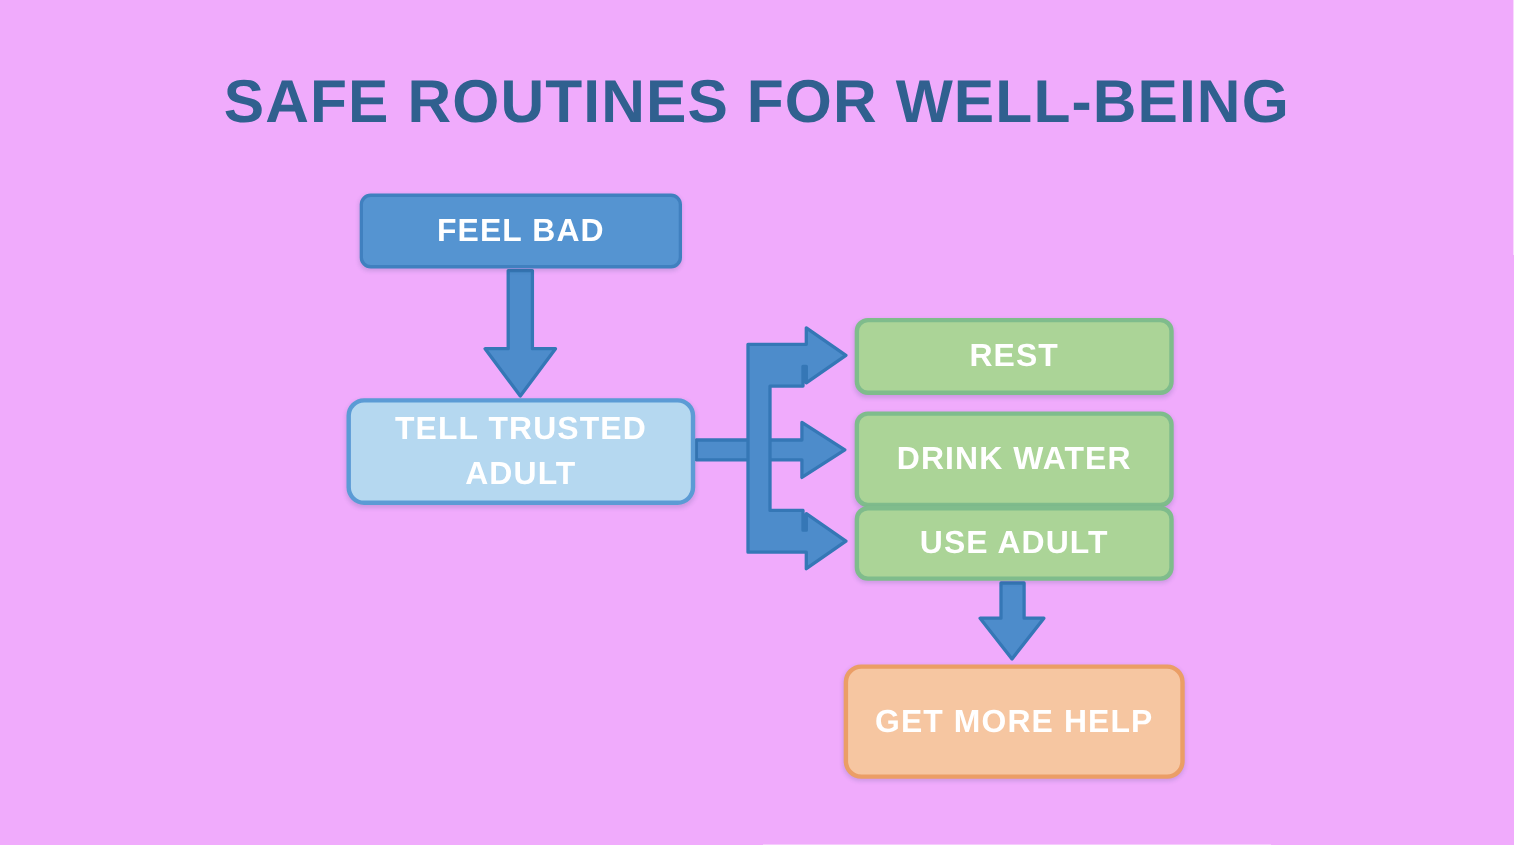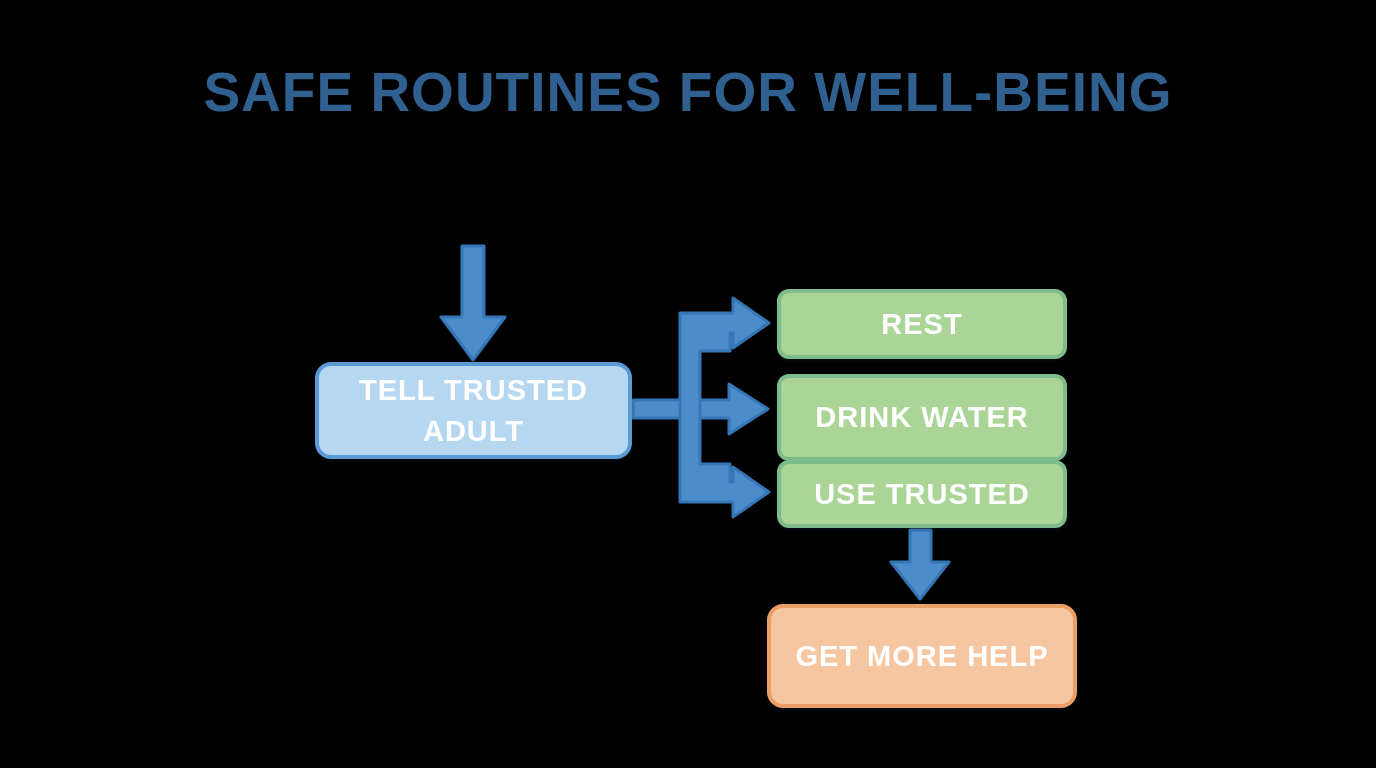--- a/index.html
+++ b/index.html
@@ -1,20 +1,20 @@
 <!DOCTYPE html>
 <html><head>
 <meta charset="utf-8">
 <style>
   html, body { margin: 0; padding: 0; background: #ffffff; }
   .stage {
     position: relative;
     width: 1376px;
     height: 768px;
-    background: #000000;
+    background: #f0abfc;
     overflow: hidden;
     font-family: "Liberation Sans", sans-serif;
   }
   .title {
     position: absolute;
     left: 0;
     top: 60px;
     width: 100%;
     text-align: center;
     font-size: 55px;
@@ -55,35 +55,38 @@
   <div class="title" style="color: rgb(48, 96, 143);">SAFE ROUTINES FOR WELL-BEING</div>
 
   <svg class="arrows" width="1376" height="768" viewBox="0 0 1376 768">
     <path stroke-width="3" stroke-linejoin="round" d="M462,246 L484,246 L484,317 L505,317 L473,360 L441,317 L462,317 Z" style="fill: rgb(77, 140, 203); stroke: rgb(53, 119, 182);"></path>
     <path stroke-width="3" stroke-linejoin="round" d="M633,400 L729,400 L729,384 L768,409 L729,434 L729,418 L633,418 Z" style="fill: rgb(77, 140, 203); stroke: rgb(53, 119, 182);"></path>
     <path stroke-width="3" stroke-linejoin="round" d="M680,313 L733,313 L733,298 L769,323 L733,348 L733,333 L730,333 L730,351 L700,351
              L700,464 L730,464 L730,482 L733,482 L733,467 L769,492 L733,517 L733,502 L680,502 Z" style="fill: rgb(77, 140, 203); stroke: rgb(53, 119, 182);"></path>
     <path stroke-width="3" stroke-linejoin="round" d="M910,530 L931,530 L931,562 L949,562 L920,599 L891,562 L910,562 Z" style="fill: rgb(77, 140, 203); stroke: rgb(53, 119, 182);"></path>
   </svg>
 
+  <div class="node node-feel-bad" style="background-color: rgb(85, 148, 209); border-color: rgb(64, 128, 191); color: rgb(255, 255, 255);">
+    <span>FEEL BAD</span>
+  </div>
 
   <div class="node node-tell-adult" style="background-color: rgb(181, 216, 240); border-color: rgb(91, 155, 213); color: rgb(255, 255, 255);">
     <span>TELL TRUSTED</span>
     <span>ADULT</span>
   </div>
 
   <div class="node node-rest" style="background-color: rgb(171, 212, 151); border-color: rgb(127, 188, 140); color: rgb(255, 255, 255);">
     <span>REST</span>
   </div>
 
   <div class="node node-drink-water" style="background-color: rgb(171, 212, 151); border-color: rgb(127, 188, 140); color: rgb(255, 255, 255);">
     <span>DRINK WATER</span>
   </div>
 
   <div class="node node-use-tissue" style="background-color: rgb(171, 212, 151); border-color: rgb(127, 188, 140); color: rgb(255, 255, 255);">
-    <span>USE TRUSTED</span>
+    <span>USE ADULT</span>
   </div>
 
   <div class="node node-get-help" style="background-color: rgb(246, 198, 161); border-color: rgb(235, 158, 102); color: rgb(255, 255, 255); gap: 26px;">
     <span>GET MORE HELP</span>
   </div>
 
 </div>
 
 </body></html>

